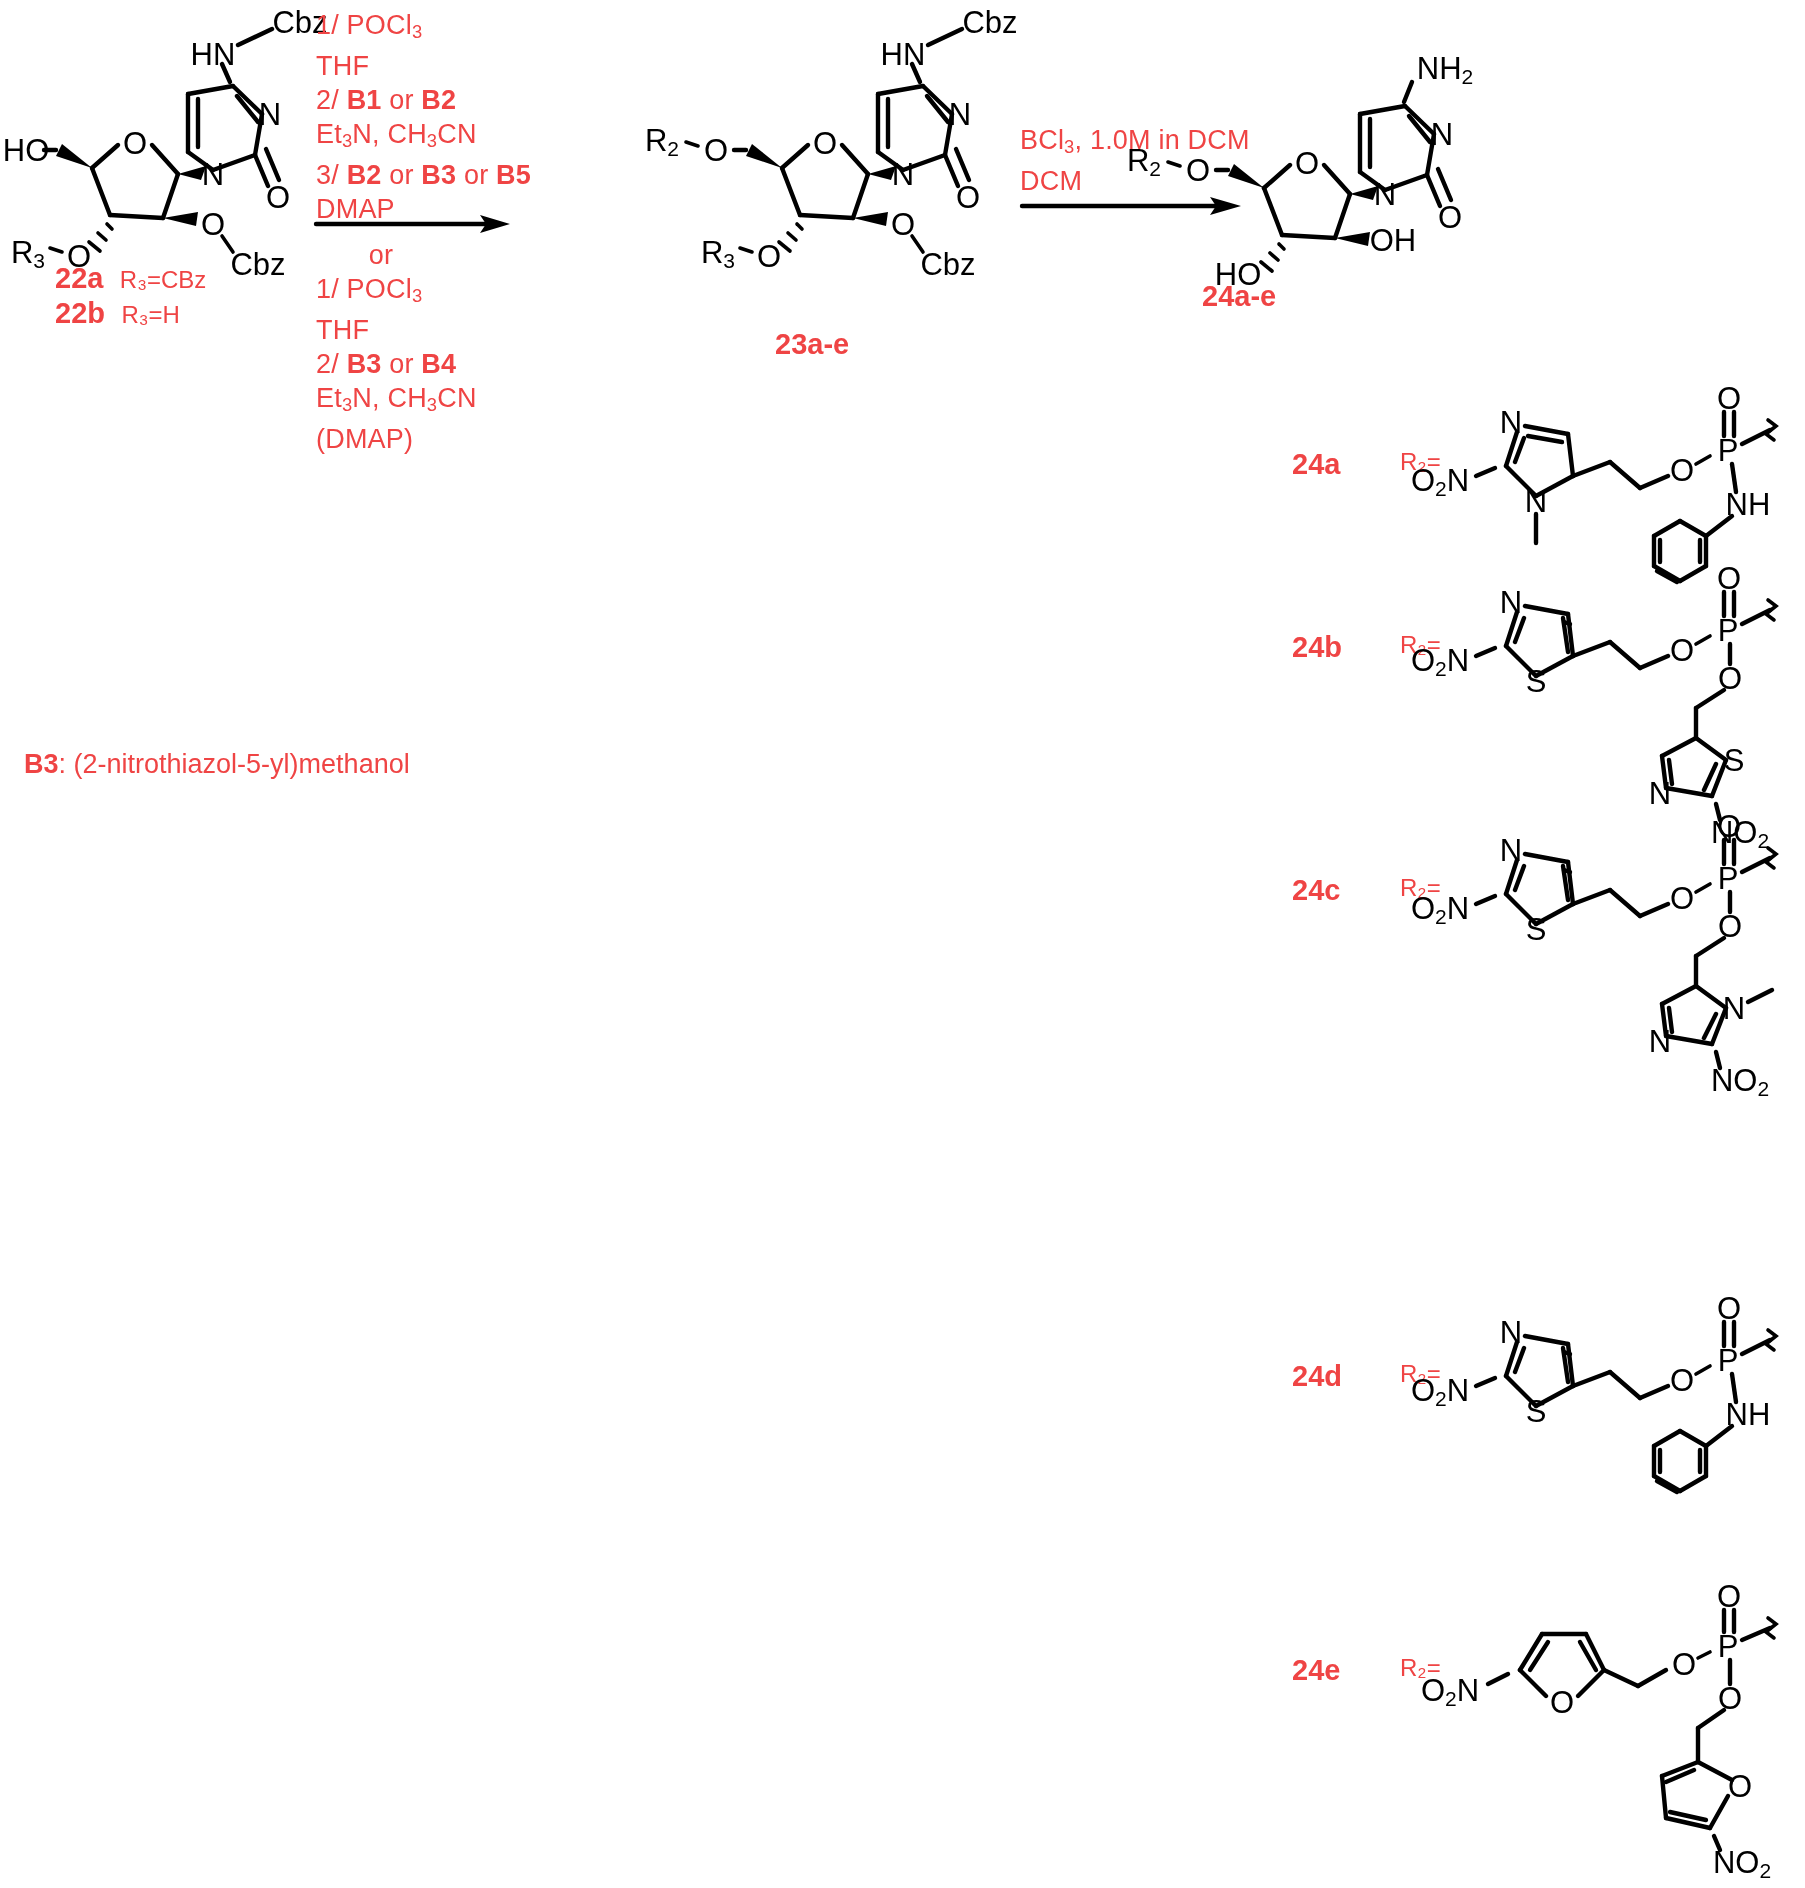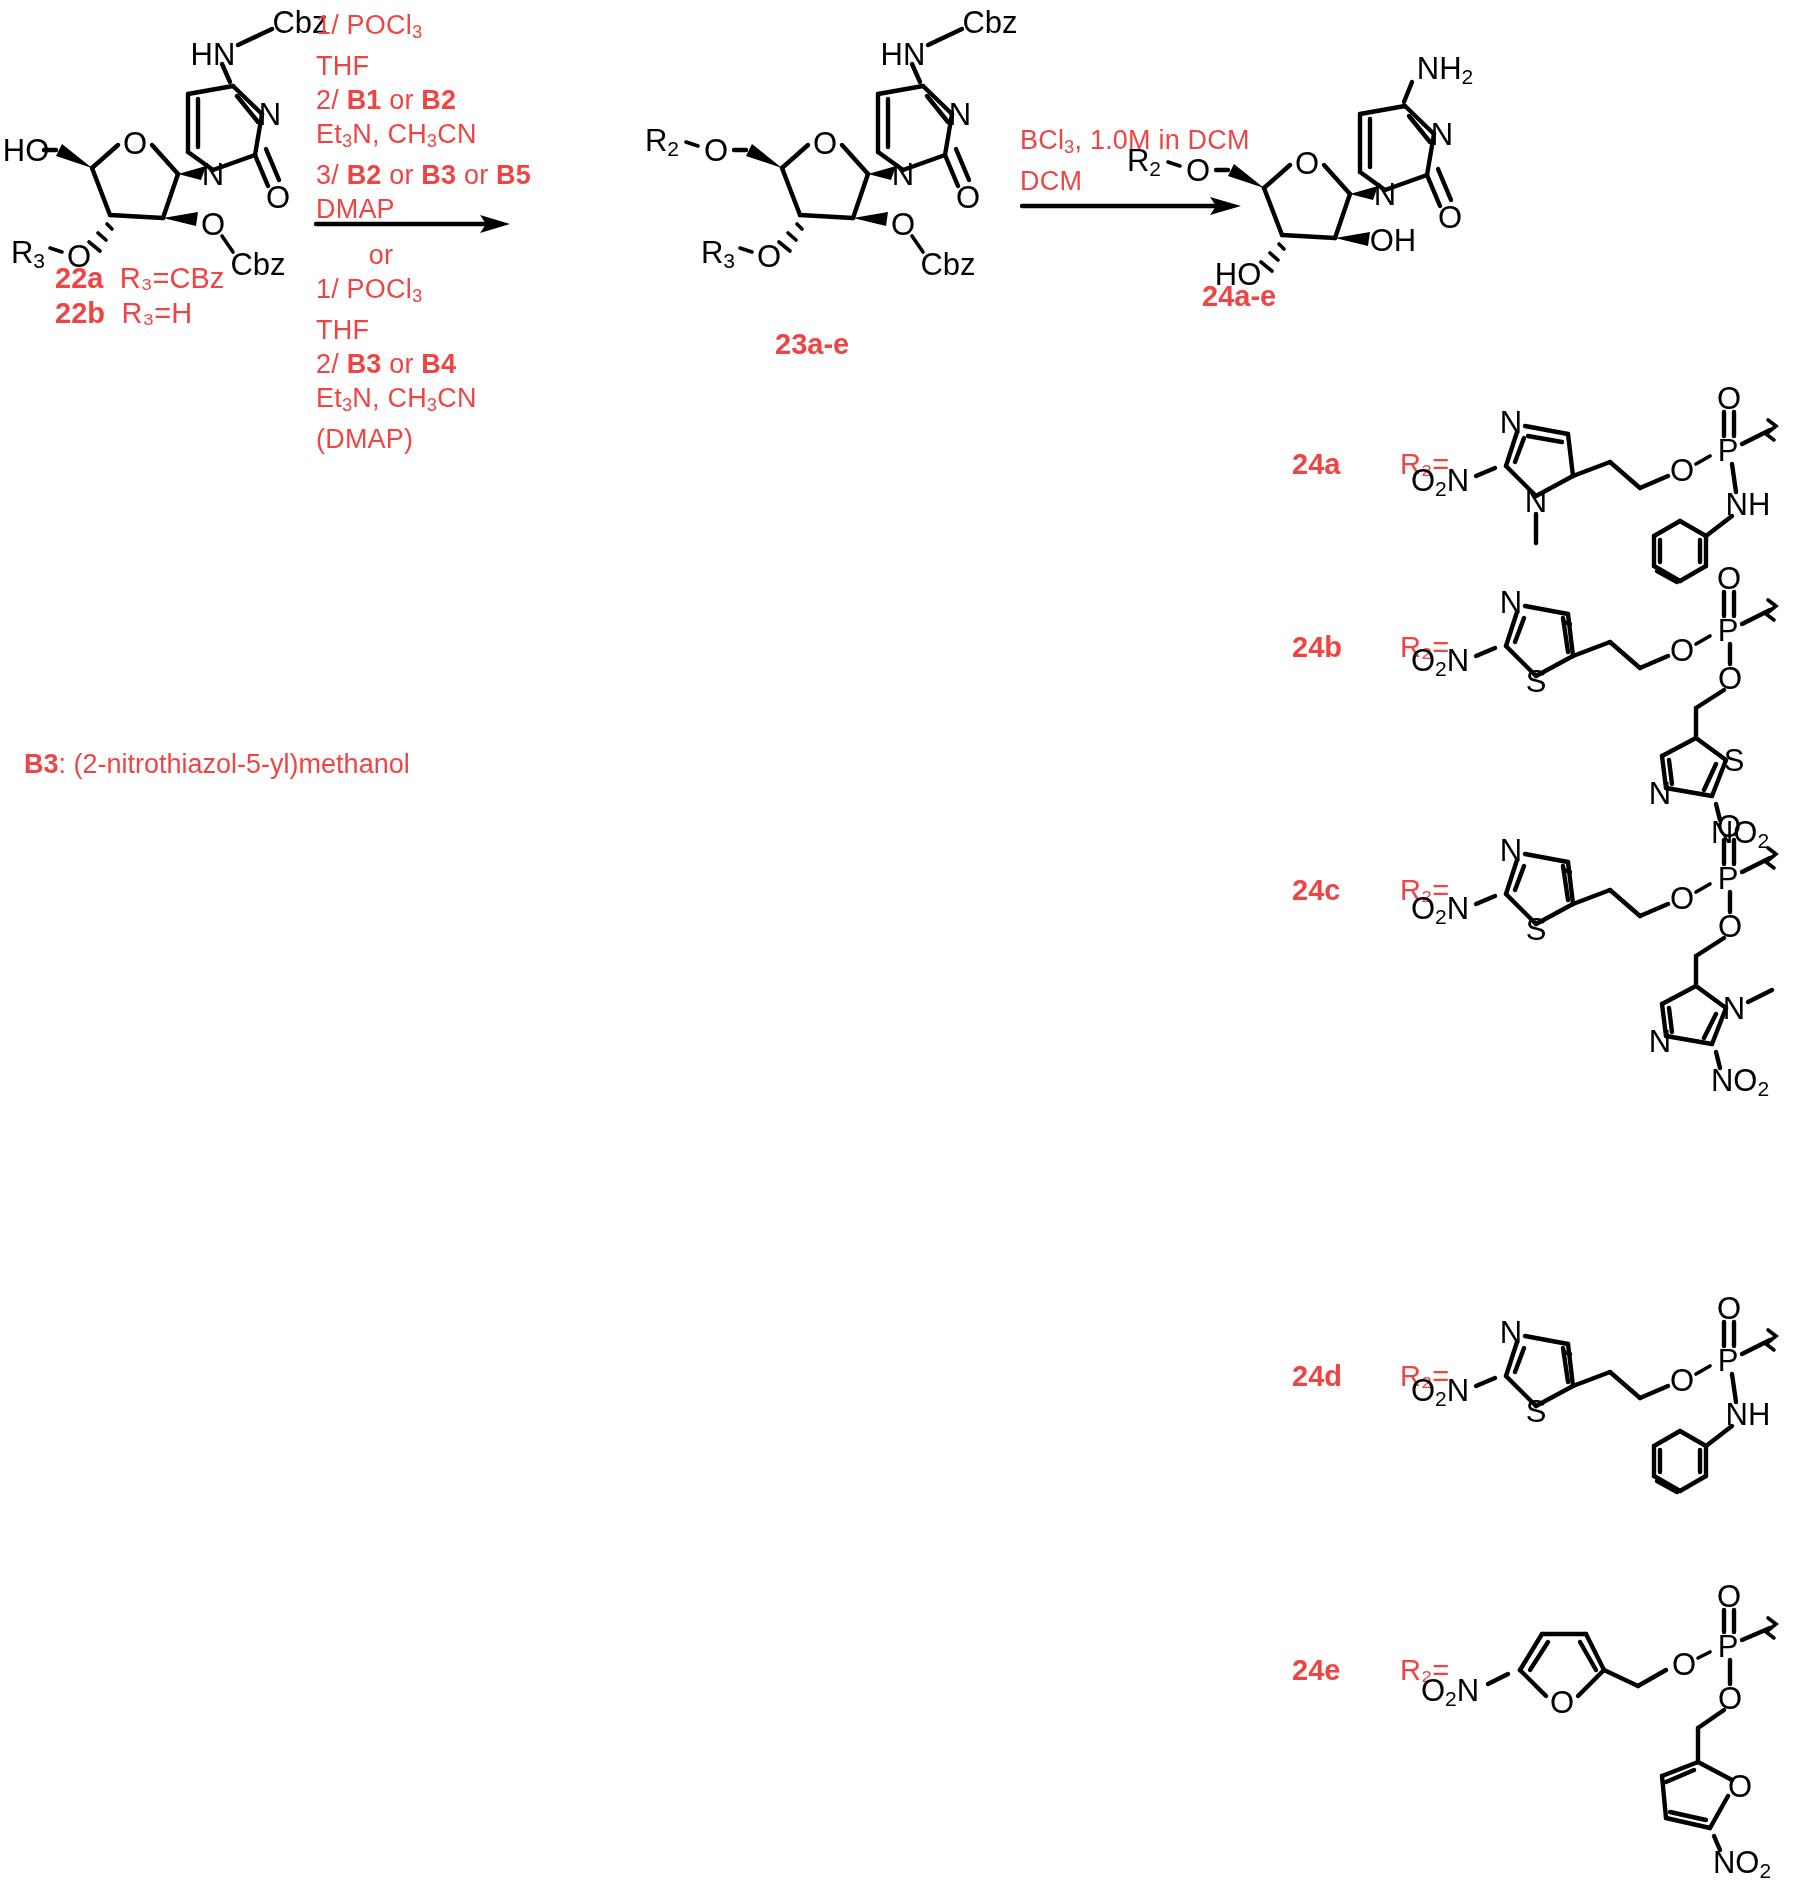--- a/index.html
+++ b/index.html
@@ -26,21 +26,21 @@
     font-size: 27px;
     line-height: 34px;
     letter-spacing: 0.2px;
   }
   .cond b { font-weight: bold; }
   .lbl-bold {
     font-weight: bold;
     font-size: 29px;
   }
   .lbl-norm {
-    font-size: 29px;
+    font-size: 24px;
   }
   .blist {
     font-size: 27px;
     line-height: 38px;
   }
   .blist b { font-weight: bold; }
   sub { font-size: 0.68em; vertical-align: -0.22em; }
   svg { display: block; overflow: visible; }
   .sline { stroke: #000; stroke-width: 4.4; fill: none; stroke-linecap: round; }
   .sline-thin { stroke: #000; stroke-width: 3.6; fill: none; stroke-linecap: round; }

